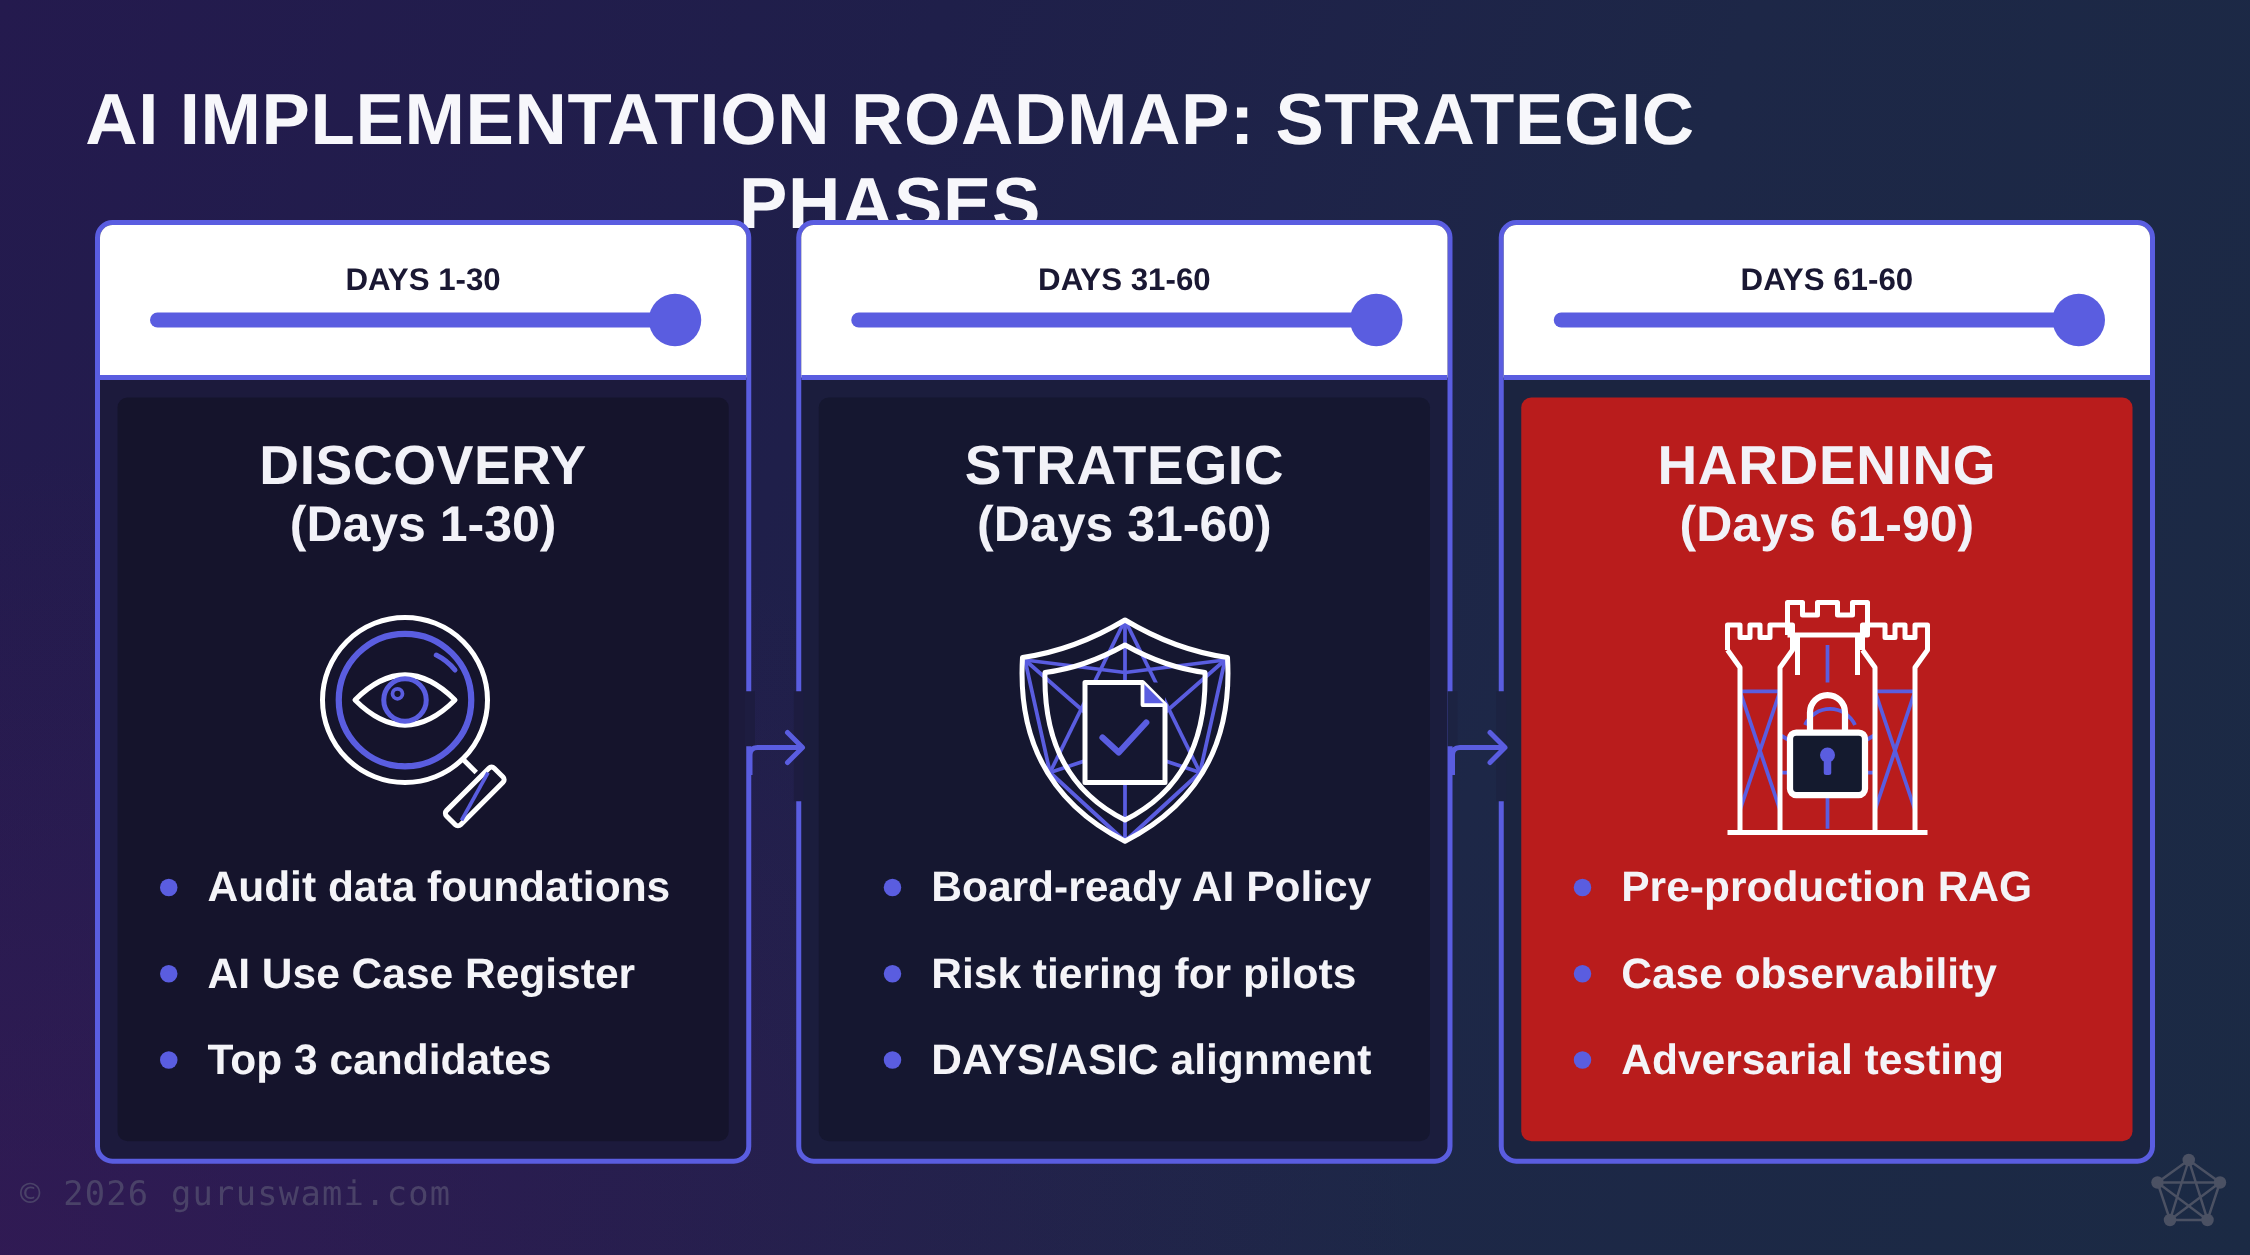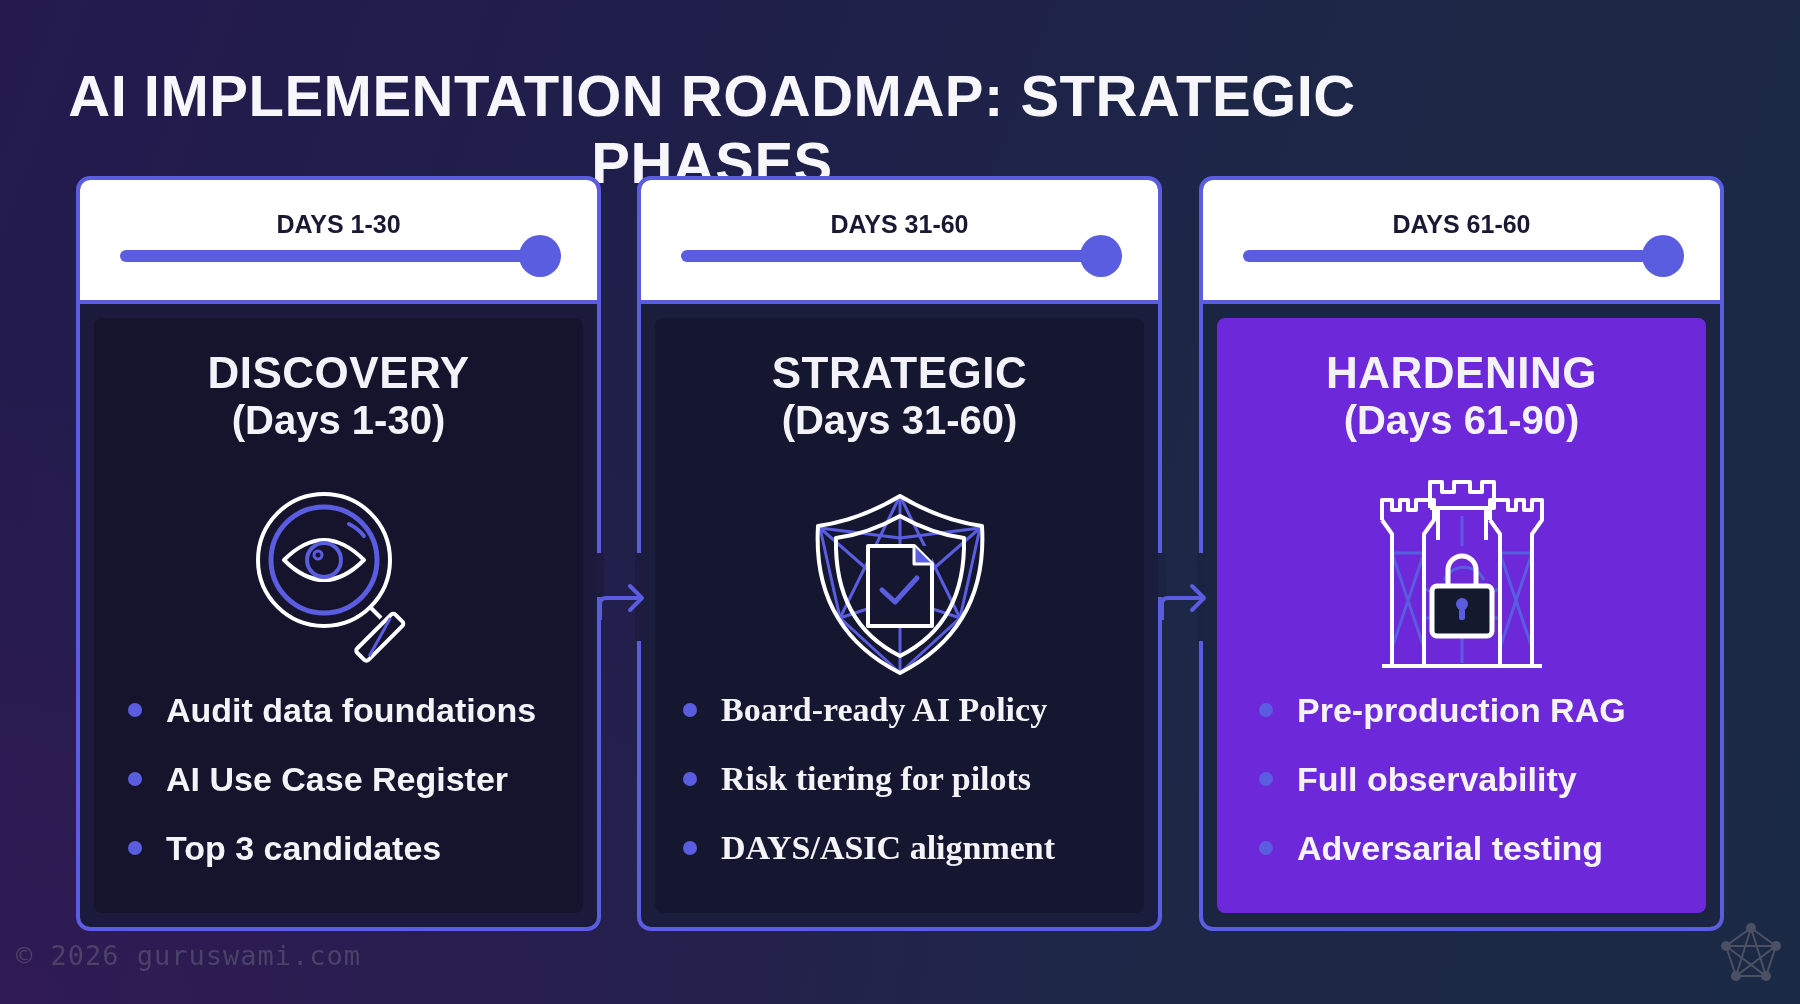--- a/index.html
+++ b/index.html
@@ -41,21 +41,21 @@
   }
   .progress-knob {
     position: absolute; right: 36px; top: 55px; width: 42px; height: 42px;
     background: #5a5de0; border-radius: 50%;
   }
   .inner {
     position: absolute; left: 14px; right: 14px; top: 138px; bottom: 14px;
     background: #15142c; border-radius: 8px;
   }
   .c2 .inner { background: #151730; }
-  .c3 .inner { background: #6d28d9; }
+  .c3 .inner { background: #b91c1c; }
   .phase-name {
     position: absolute; top: 30px; left: 0; right: 0; text-align: center;
     font-weight: 700; font-size: 44px; color: #f2f2f8; letter-spacing: 0.5px;
   }
   .phase-days {
     position: absolute; top: 80px; left: 0; right: 0; text-align: center;
     font-weight: 700; font-size: 40px; color: #f2f2f8;
   }
   .icon-wrap {
     position: absolute; top: 160px; left: 50%; transform: translateX(-50%);
@@ -145,21 +145,21 @@
 
         <path d="M 100 18 Q 60 42 18 48 Q 12 150 100 195 Q 188 150 182 48 Q 140 42 100 18 Z" fill="none" stroke="#ffffff" stroke-width="4" stroke-linejoin="round"></path>
         <path d="M 100 38 Q 68 56 36 60 Q 34 145 100 178 Q 166 145 164 60 Q 132 56 100 38 Z" fill="none" stroke="#ffffff" stroke-width="4" stroke-linejoin="round"></path>
 
         <rect x="68" y="68" width="64" height="80" fill="#151730"></rect>
         <path d="M 68 68 L 114 68 L 132 86 L 132 148 L 68 148 Z" fill="none" stroke="#ffffff" stroke-width="4" stroke-linejoin="round"></path>
         <path d="M 114 68 L 114 86 L 132 86" fill="#5a5de0" stroke="#ffffff" stroke-width="3" stroke-linejoin="round"></path>
         <path d="M 82 112 L 95 124 L 117 100" fill="none" stroke="#5a5de0" stroke-width="5" stroke-linecap="round" stroke-linejoin="round"></path>
       </svg>
     </div>
-    <ul class="bullets" style="left:28px;font-family:Liberation Serif, serif;">
+    <ul class="bullets" style="left:52px;">
       <li><span class="dot"></span><span>Board-ready AI Policy</span></li>
       <li><span class="dot"></span><span>Risk tiering for pilots</span></li>
       <li><span class="dot"></span><span>DAYS/ASIC alignment</span></li>
     </ul>
   </div>
 </div>
 
 <div class="card c3" style="left:1199px;">
   <div class="card-header">
     <div class="days-label">DAYS 61-60</div>
@@ -197,21 +197,21 @@
         <path d="M 20 188 L 180 188" stroke="#ffffff" stroke-width="4"></path>
 
         <path d="M 86 110 L 86 92 A 14 14 0 0 1 114 92 L 114 110" fill="none" stroke="#ffffff" stroke-width="5"></path>
         <rect x="70" y="108" width="60" height="50" rx="5" fill="#141a2e" stroke="#ffffff" stroke-width="5"></rect>
         <circle cx="100" cy="126" r="6" fill="#5a5de0"></circle>
         <rect x="97" y="128" width="6" height="14" rx="2" fill="#5a5de0"></rect>
       </svg>
     </div>
     <ul class="bullets" style="left:42px;">
       <li><span class="dot"></span><span>Pre-production RAG</span></li>
-      <li><span class="dot"></span><span>Full observability</span></li>
+      <li><span class="dot"></span><span>Case observability</span></li>
       <li><span class="dot"></span><span>Adversarial testing</span></li>
     </ul>
   </div>
 </div>
 
 <div class="gap-mask" style="left:596px; top:553px; height:44px; background:#1d1c40;"></div>
 <div class="gap-mask" style="left:635px; top:553px; height:88px; background:#1d1c40;"></div>
 <div class="gap-mask" style="left:1158px; top:553px; height:44px; background:#1c2342;"></div>
 <div class="gap-mask" style="left:1197px; top:553px; height:88px; background:#1c2342;"></div>
 

